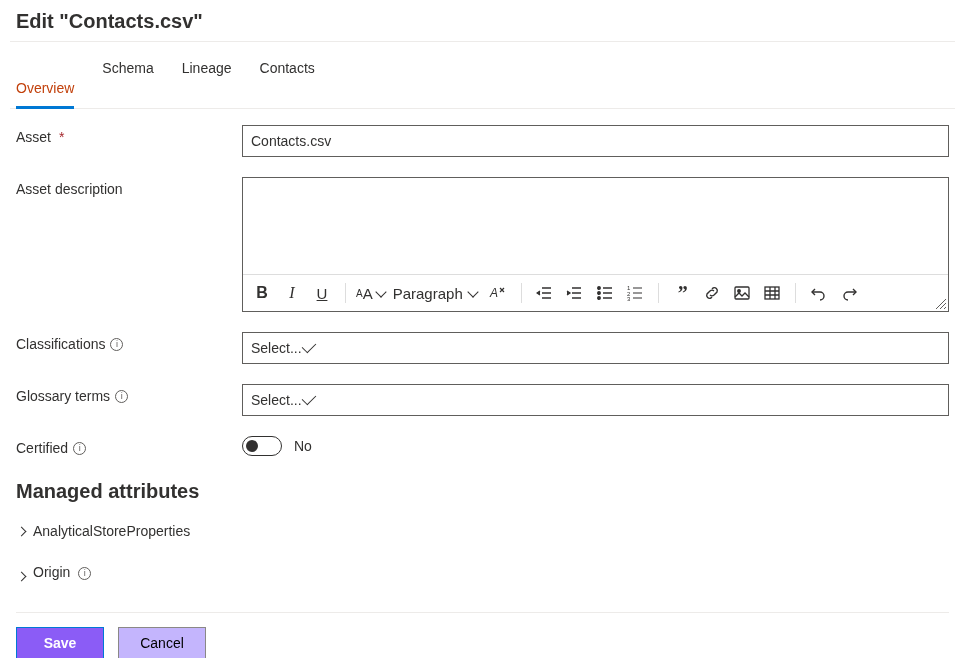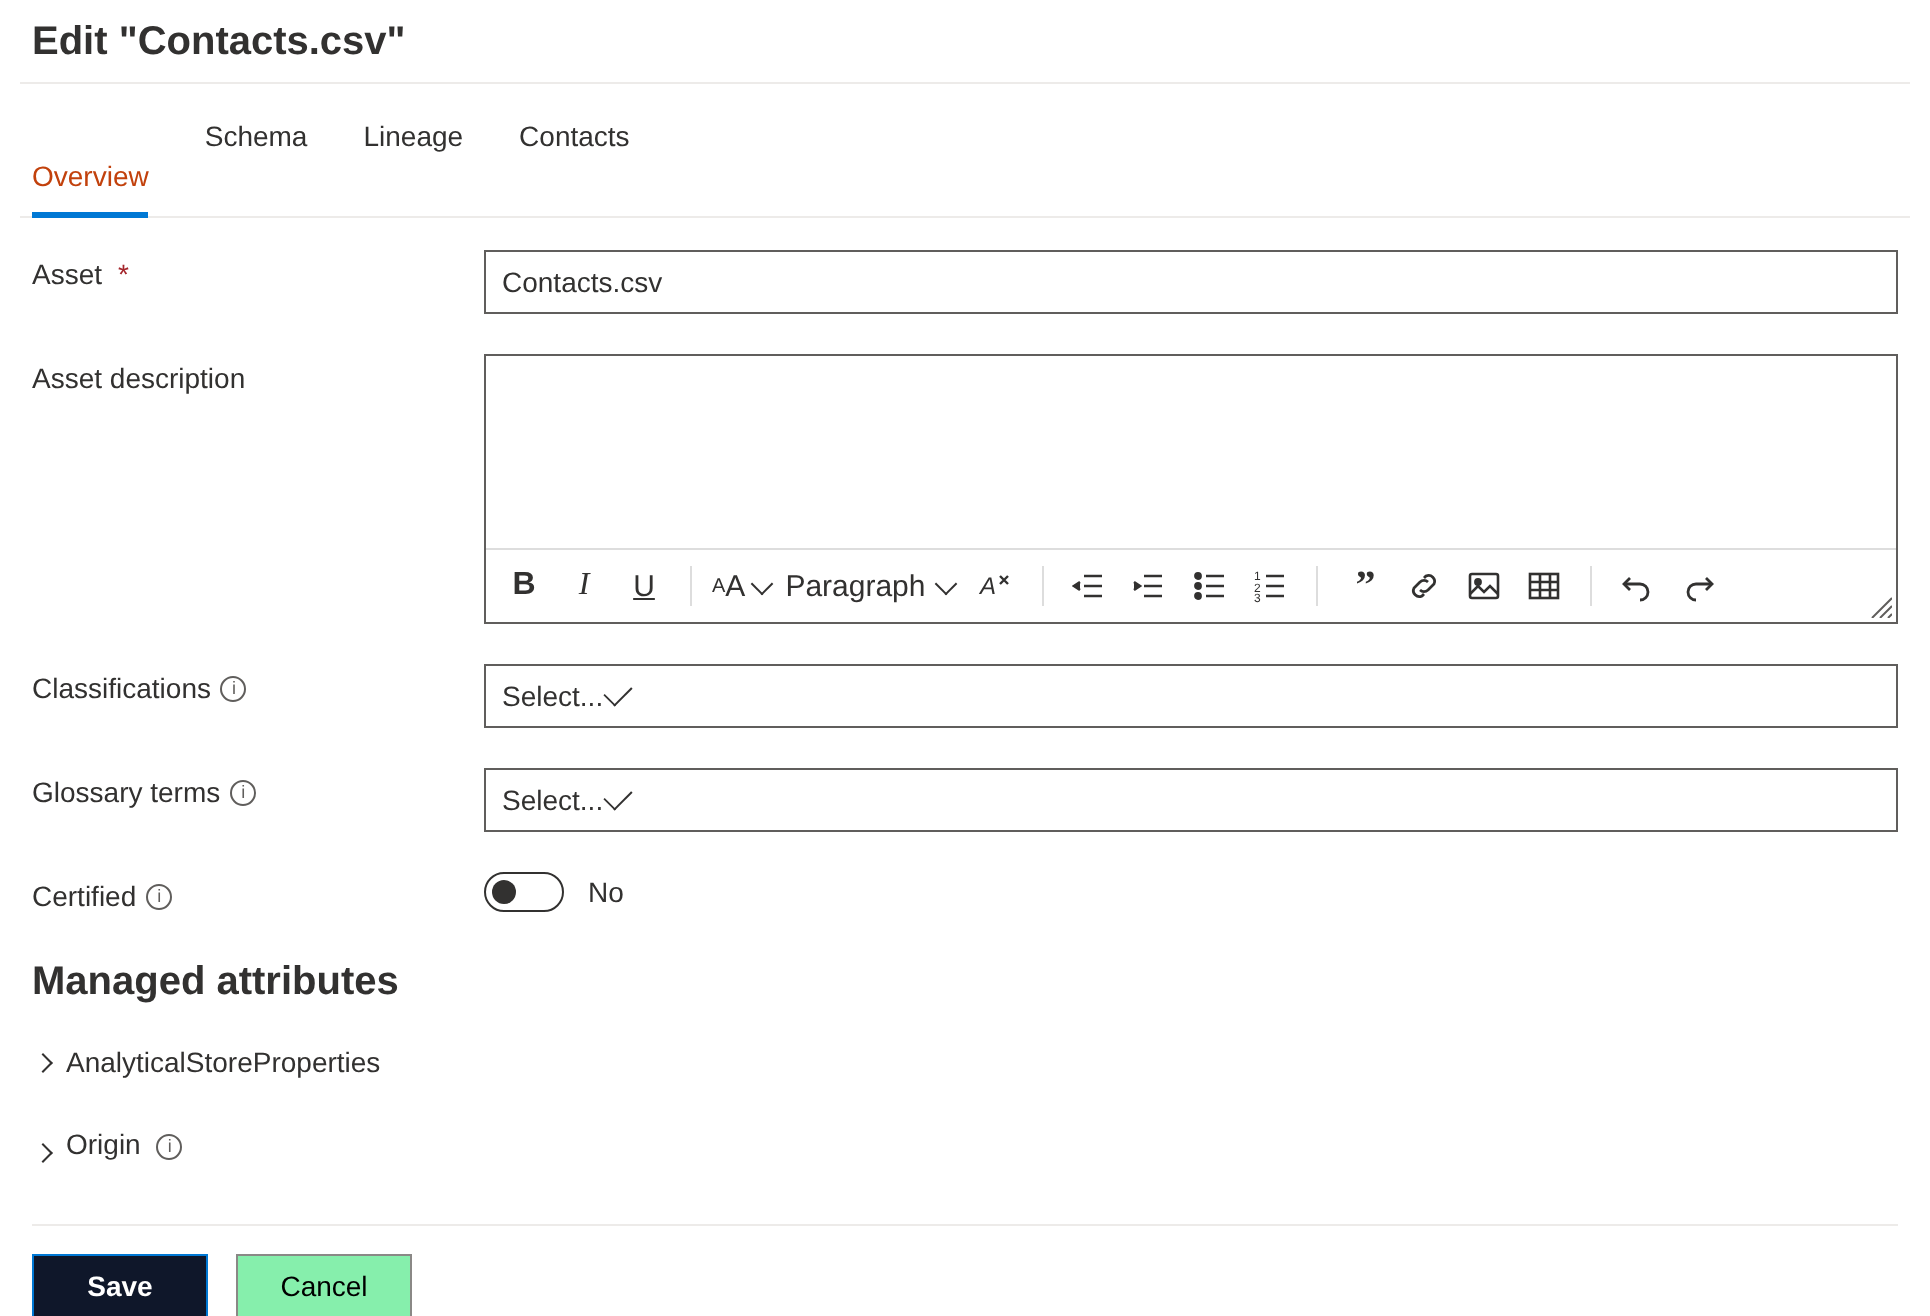--- a/index.html
+++ b/index.html
@@ -178,27 +178,27 @@
     margin-top: 26px;
     padding: 14px 0 0 0;
     display: flex;
     gap: 14px;
   }
   .btn {
     min-width: 88px;
     height: 32px;
     padding: 0 16px;
     border: 1px solid #8a8886;
-    background: #86efac;
+    background: #c4b5fd;
     font-family: inherit;
     font-size: 14px;
     cursor: pointer;
   }
   .btn.primary {
-    background: #0f172a;
+    background: #8b5cf6;
     border-color: #0078d4;
     color: #fff;
     font-weight: 600;
   }
   svg { display:block; }
 </style>
 </head>
 <body>
 
 <div class="page">

